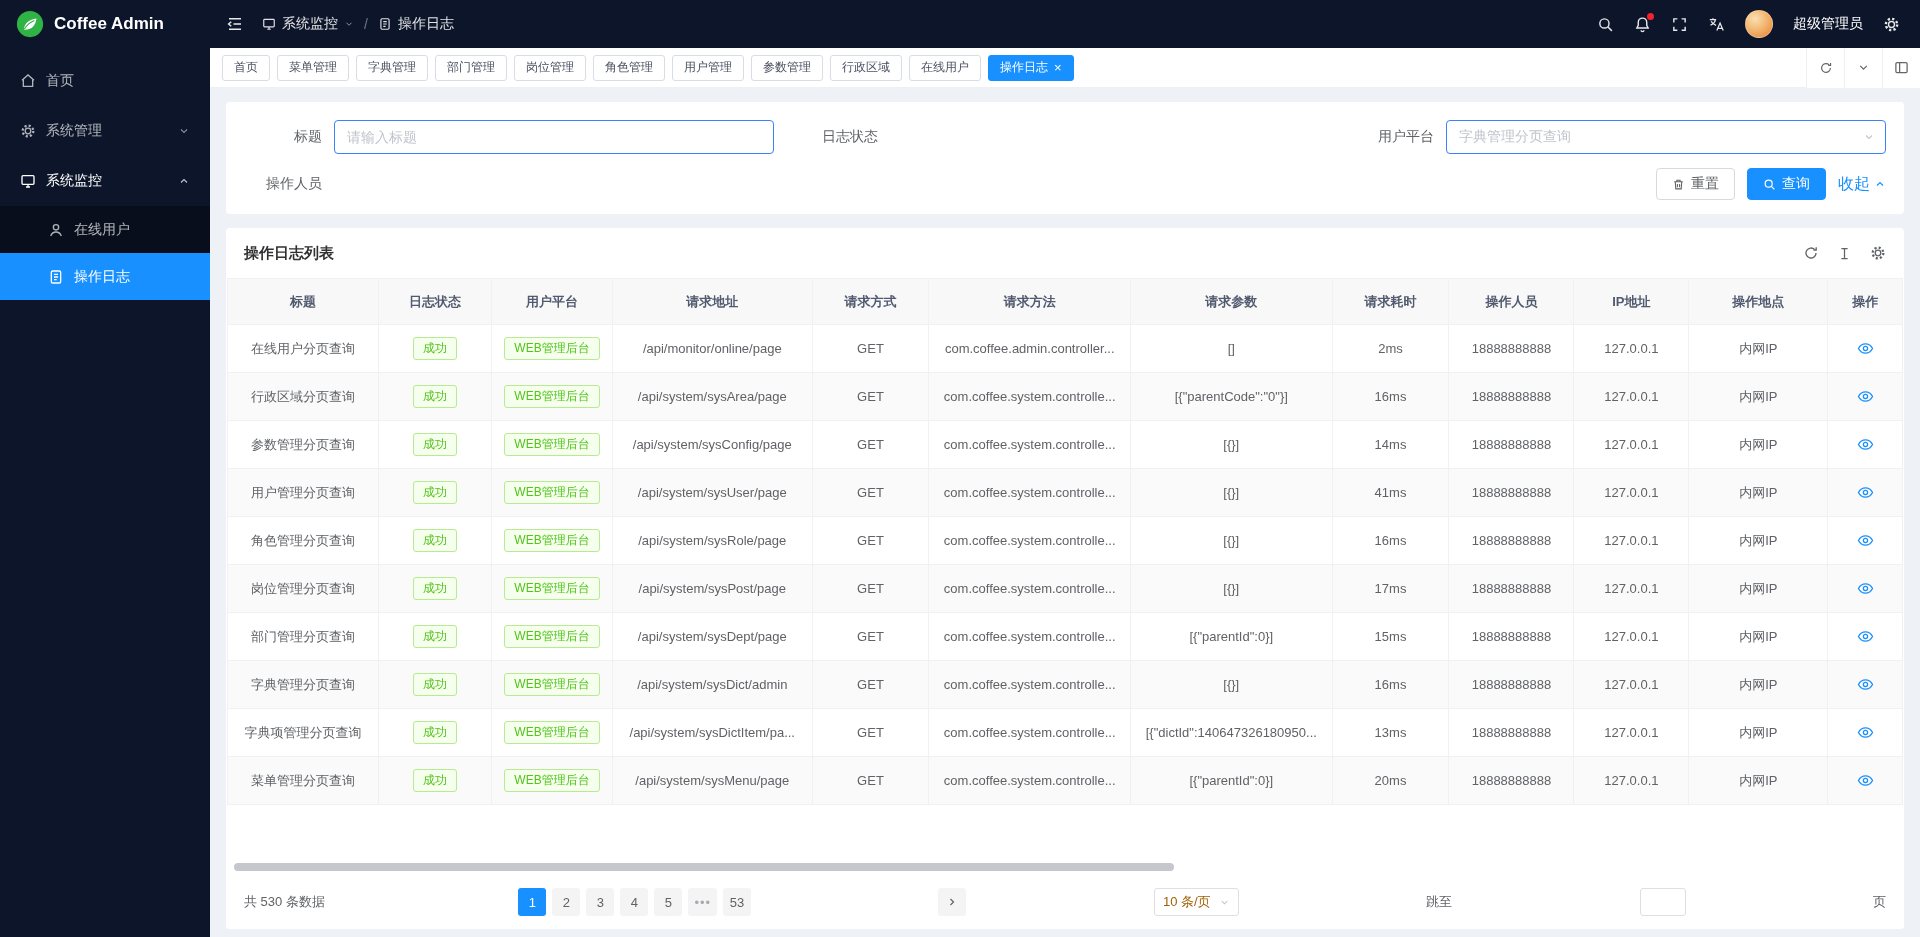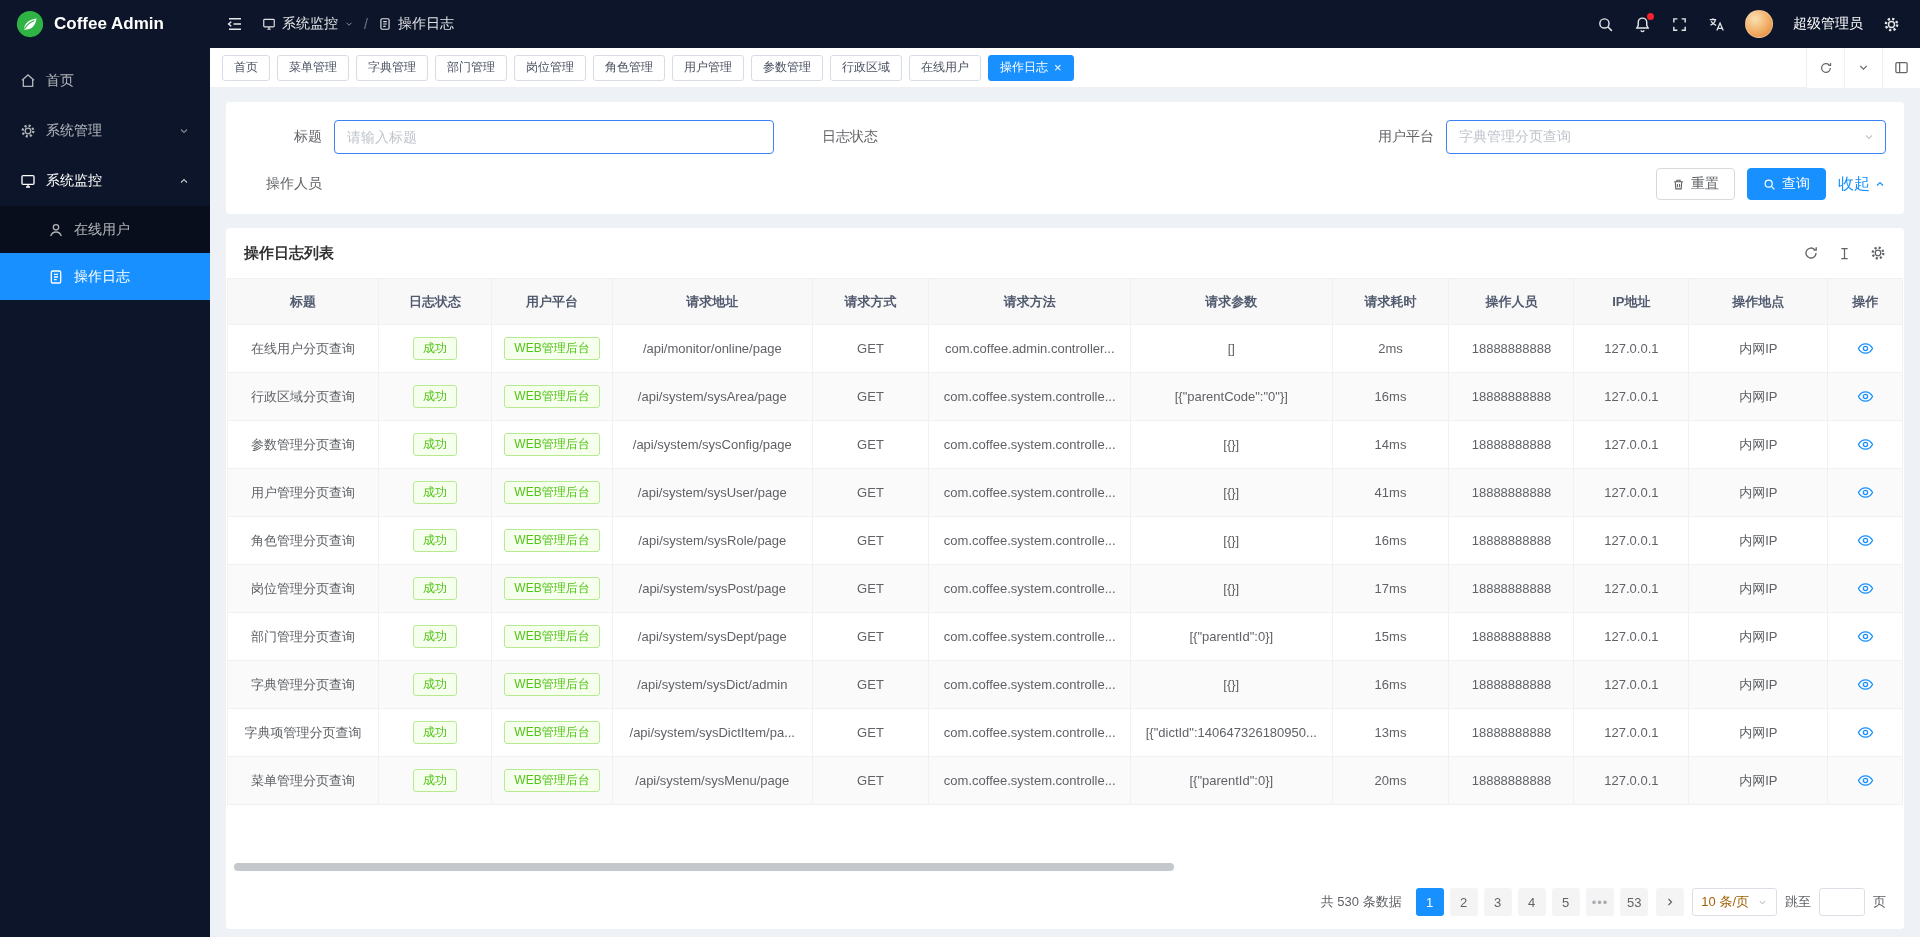--- a/index.html
+++ b/index.html
@@ -83,21 +83,21 @@
   .badge { display:inline-block; padding:3px 9px; font-size:12px; color:#52c41a; background:#f6ffed; border:1px solid #b7eb8f; border-radius:3px; line-height:1.3; }
   .eye { display:inline-flex; color:#1890ff; cursor:pointer; vertical-align:middle; }
 
   .col-c1{width:150px}.col-c2{width:112px}.col-c3{width:120px}.col-c4{width:198px}
   .col-c5{width:116px}.col-c6{width:200px}.col-c7{width:200px}.col-c8{width:116px}
   .col-c9{width:124px}.col-c10{width:114px}.col-c11{width:138px}.col-c12{width:74px}
 
   .hscroll-thumb { position:absolute; bottom:56px; left:8px; width:56%; height:8px; border-radius:4px; background:#c4c7cc; cursor:pointer; }
 
   
-  .pagination { height:54px; flex-shrink:0; display:flex; align-items:center; justify-content:flex-end; gap:8px; padding:0 18px; font-size:13px; color:#606266; background:#fff; }
+  .pagination { height:54px; flex-shrink:0; display:flex; align-items:center; justify-content:space-between; gap:8px; padding:0 18px; font-size:13px; color:#606266; background:#fff; }
   .pg-total { margin-right:6px; }
   .pages { display:flex; gap:6px; }
   .page-btn { min-width:28px; height:28px; border:none; border-radius:3px; background:#f4f4f5; color:#606266; font-size:13px; cursor:pointer; display:flex; align-items:center; justify-content:center; padding:0 6px; }
   .page-btn.active { background:#1890ff; color:#fff; }
   .page-btn.ell { color:#a8abb2; letter-spacing:1px; }
   .size-select { height:28px; border:1px solid #dcdfe6; border-radius:3px; background:#fff; padding:0 8px; display:flex; align-items:center; gap:8px; color:#a16207; font-size:13px; cursor:pointer; }
   .jump-input { width:46px; height:28px; border:1px solid #dcdfe6; border-radius:3px; text-align:center; outline:none; font-size:13px; }
 </style>
 </head>
 <body>

